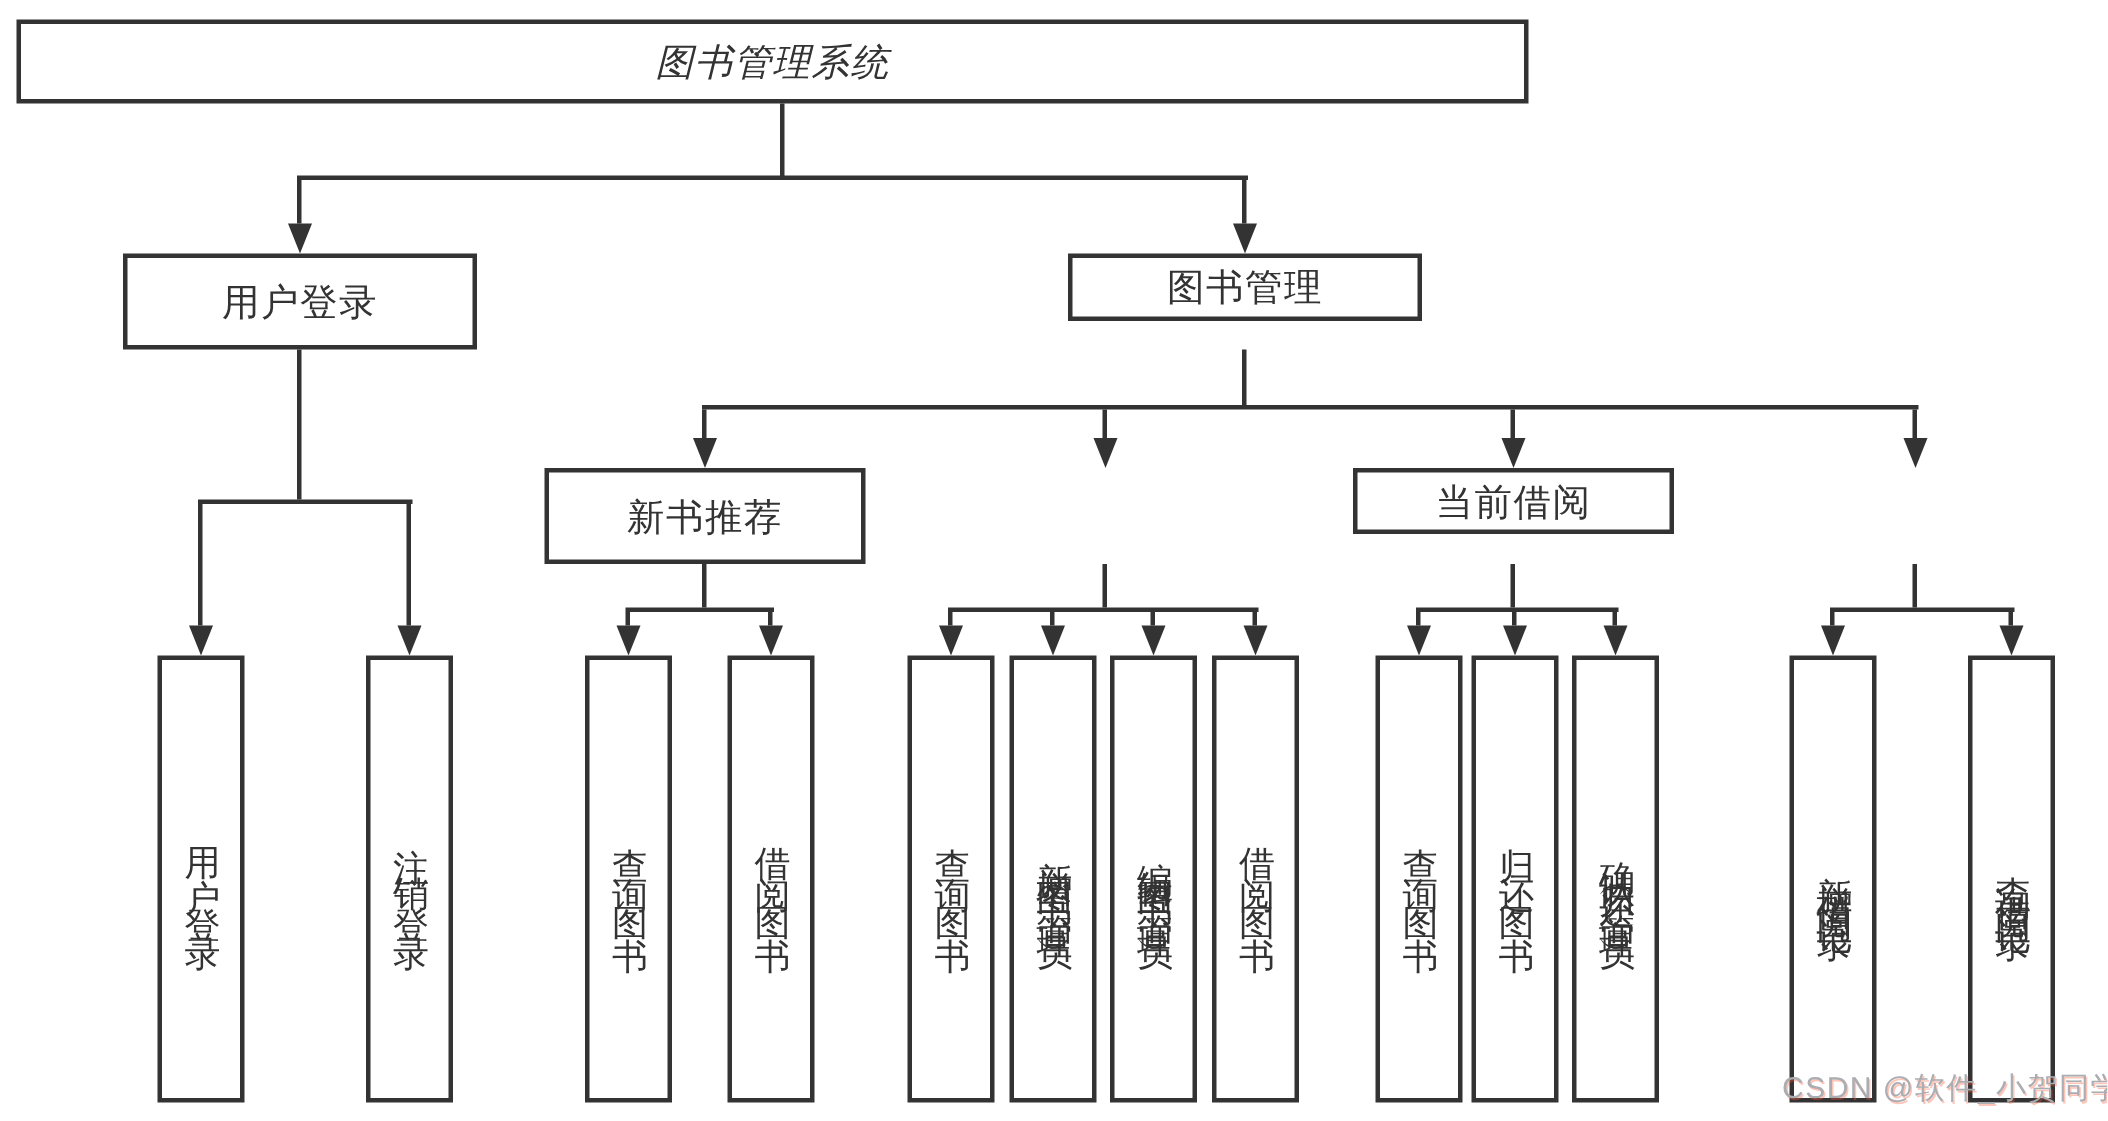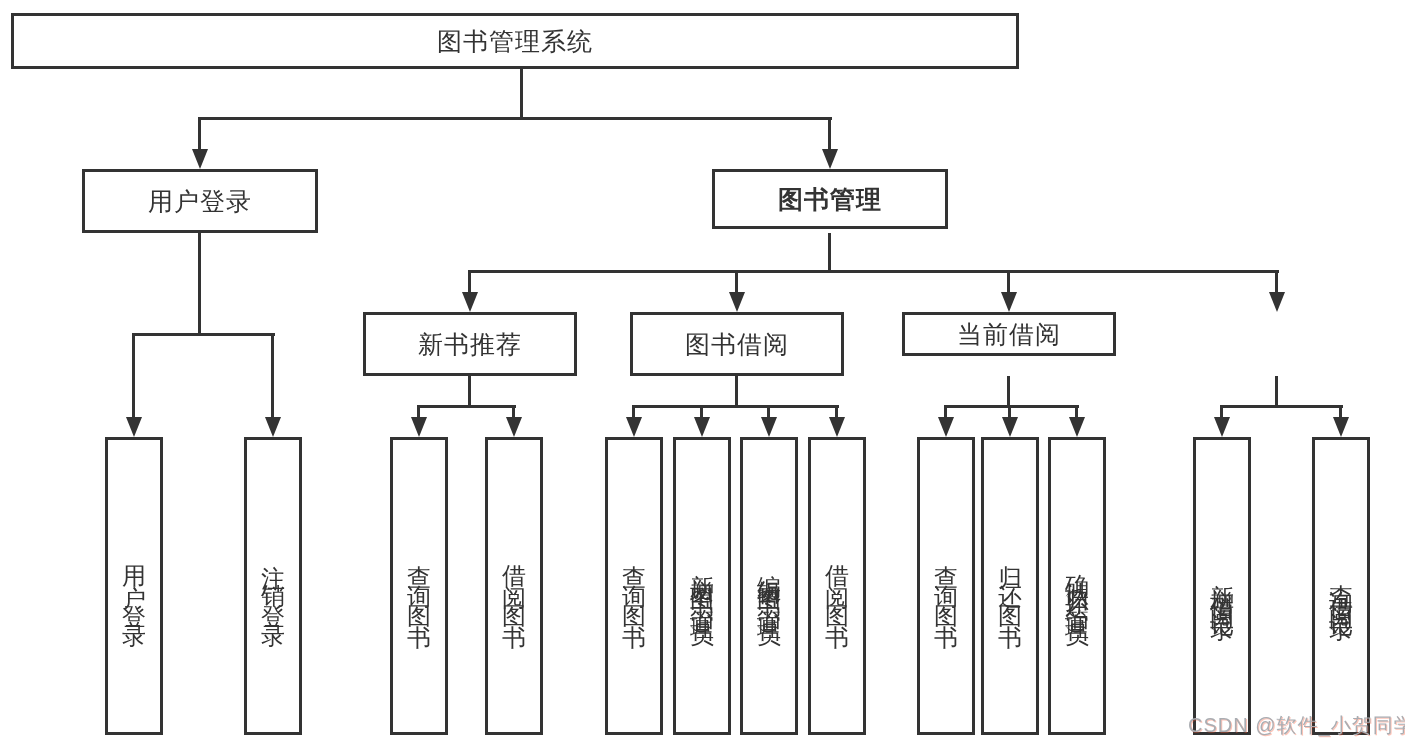--- a/index.html
+++ b/index.html
@@ -42,53 +42,50 @@
     font-size:20px; color:#aaadb2;
     letter-spacing:1px; white-space:nowrap; z-index:5;
     text-shadow:1px 1px 0 rgba(252,85,49,0.35);
   }
 </style>
 </head>
 <body>
 
 <div id="stage">
 
-  <div class="hbox" style="left:11px; top:13px; width:1008px; height:56px;">
+  <div class="hbox" style="left:11px; top:13px; width:1008px; height:56px;font-style:italic;">
     <span>图书管理系统</span>
   </div>
 
   <div class="vline" style="left:520px; top:69px;  height:51px;"></div>
   <div class="hline" style="left:198px; top:117px; width:634px;"></div>
   <div class="arrow" style="left:198px; top:120px; height:29px;"></div>
   <div class="arrow" style="left:828px; top:120px; height:29px;"></div>
 
   <div class="hbox" style="left:82px;  top:169px; width:236px; height:64px;">
     <span>用户登录</span>
   </div>
-  <div class="hbox" style="left:712px; top:169px; width:236px; height:60px;font-weight:bold;">
+  <div class="hbox" style="left:712px; top:169px; width:236px; height:45px;">
     <span>图书管理</span>
   </div>
 
   <div class="vline" style="left:198px; top:233px; height:100px;"></div>
   <div class="hline" style="left:132px; top:333px; width:143px;"></div>
   <div class="arrow" style="left:132px; top:336px; height:81px;"></div>
   <div class="arrow" style="left:271px; top:336px; height:81px;"></div>
 
   <div class="vline" style="left:828px;  top:233px; height:37px;"></div>
   <div class="hline" style="left:468px;  top:270px; width:811px;"></div>
   <div class="arrow" style="left:468px;  top:273px; height:19px;"></div>
   <div class="arrow" style="left:735px;  top:273px; height:19px;"></div>
   <div class="arrow" style="left:1007px; top:273px; height:19px;"></div>
   <div class="arrow" style="left:1275px; top:273px; height:19px;"></div>
 
   <div class="hbox" style="left:363px;  top:312px; width:214px; height:64px;">
     <span>新书推荐</span>
-  </div>
-  <div class="hbox" style="left:630px;  top:312px; width:214px; height:64px;">
-    <span>图书借阅</span>
   </div>
   <div class="hbox" style="left:902px;  top:312px; width:214px; height:44px;">
     <span>当前借阅</span>
   </div>
 
   <div class="vline" style="left:468px;  top:376px; height:29px;"></div>
   <div class="vline" style="left:735px;  top:376px; height:29px;"></div>
   <div class="vline" style="left:1007px; top:376px; height:29px;"></div>
   <div class="vline" style="left:1275px; top:376px; height:29px;"></div>
 

